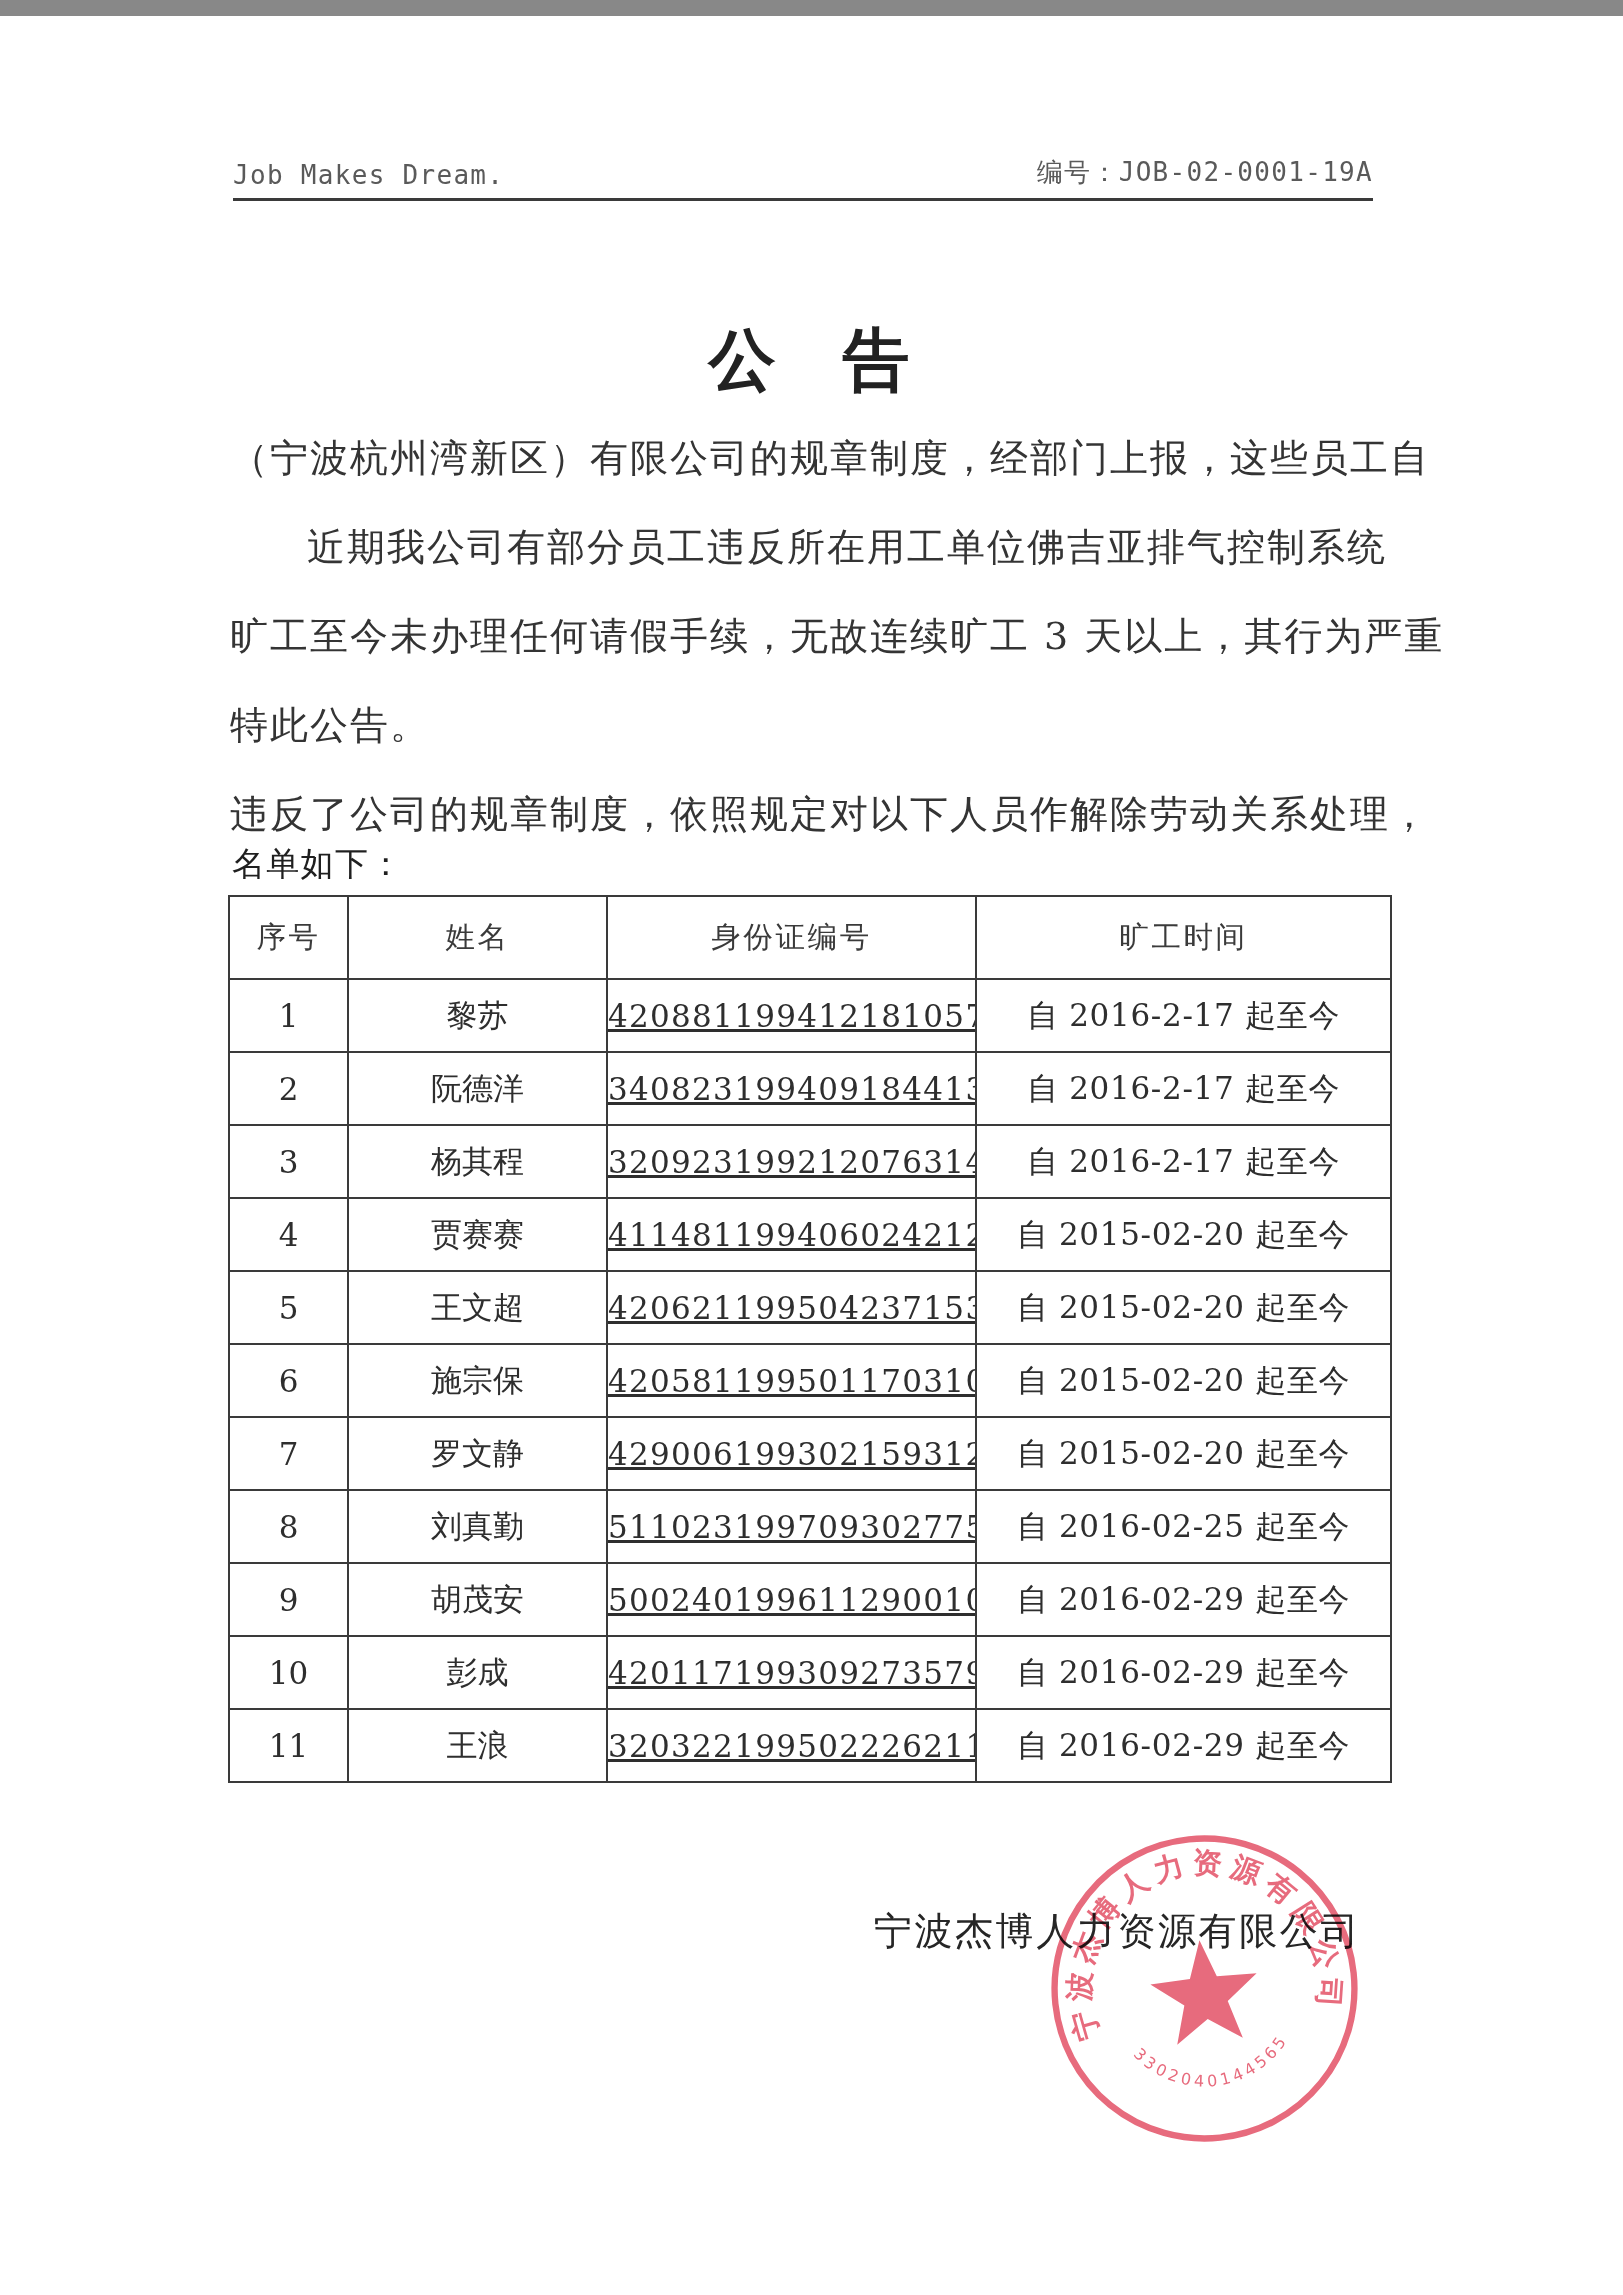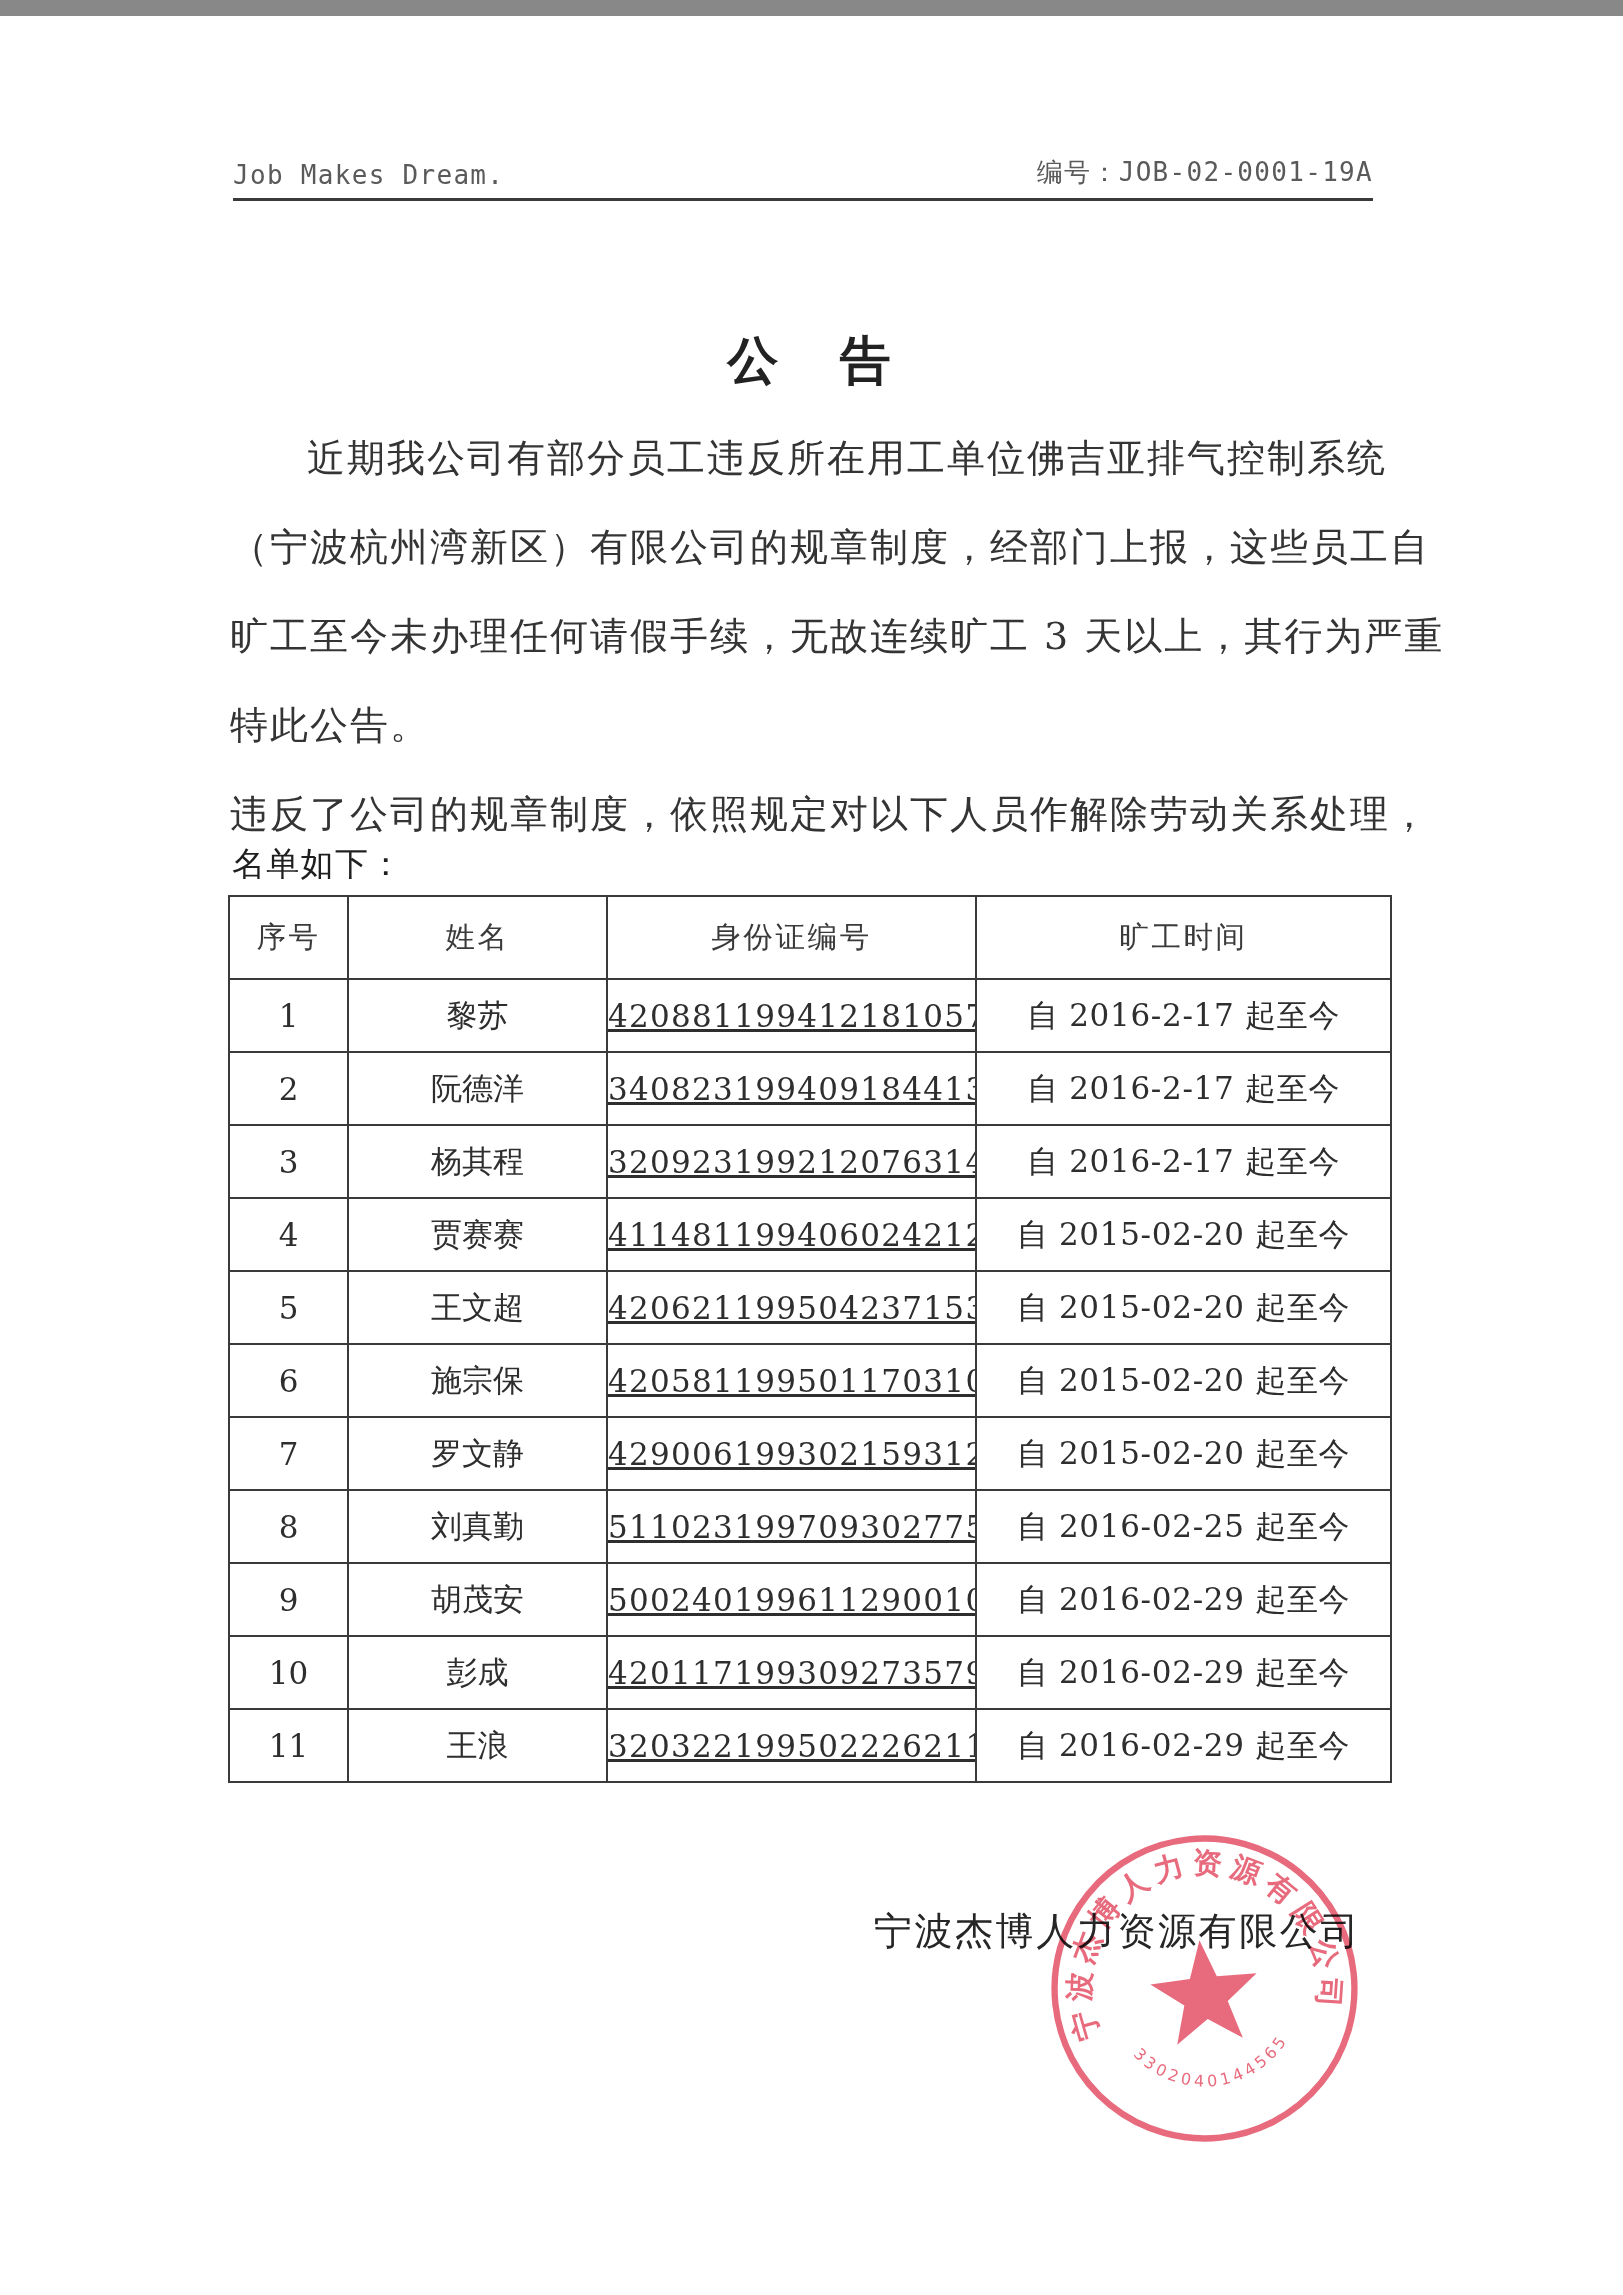--- a/index.html
+++ b/index.html
@@ -18,21 +18,21 @@
     display:flex;justify-content:space-between;align-items:flex-end;
     border-bottom:3.3px solid #3a3a3a;
     padding-bottom:7.9px;
     font-family:"DejaVu Sans Mono","Liberation Mono",monospace;
     font-size:26px;color:#5a5a5a;letter-spacing:1.3px;
   }
   
   .title{
     position:absolute;left:230px;top:298px;width:1162px;
     text-align:center;
-    font-size:51px;font-weight:bold;color:#222;
+    font-size:67px;font-weight:bold;color:#222;
     line-height:92px;
     white-space:pre;word-spacing:36px;letter-spacing:3.9px;
   }
   
   .paragraph{
     position:absolute;left:230px;top:398px;width:1162px;
     font-size:38px;line-height:89px;color:#343434;letter-spacing:2px;
   }
   .paragraph .line{white-space:nowrap;}
   .paragraph .line.indent{text-indent:77px;}
@@ -87,22 +87,22 @@
 <div class="page">
 
   <div class="header">
     <span>Job Makes Dream.</span>
     <span>编号：JOB-02-0001-19A</span>
   </div>
 
   <div class="title">公 告</div>
 
   <div class="paragraph">
+    <div class="line">（宁波杭州湾新区）有限公司的规章制度，经部门上报，这些员工自</div>
     <div class="line indent">近期我公司有部分员工违反所在用工单位佛吉亚排气控制系统</div>
-    <div class="line">（宁波杭州湾新区）有限公司的规章制度，经部门上报，这些员工自</div>
     <div class="line">旷工至今未办理任何请假手续，无故连续旷工 3 天以上，其行为严重</div>
     <div class="line">特此公告。</div>
     <div class="line">违反了公司的规章制度，依照规定对以下人员作解除劳动关系处理，</div>
   </div>
 
   <div class="list-label">名单如下：</div>
 
   <table class="roster">
     <colgroup>
       <col style="width:119px">

